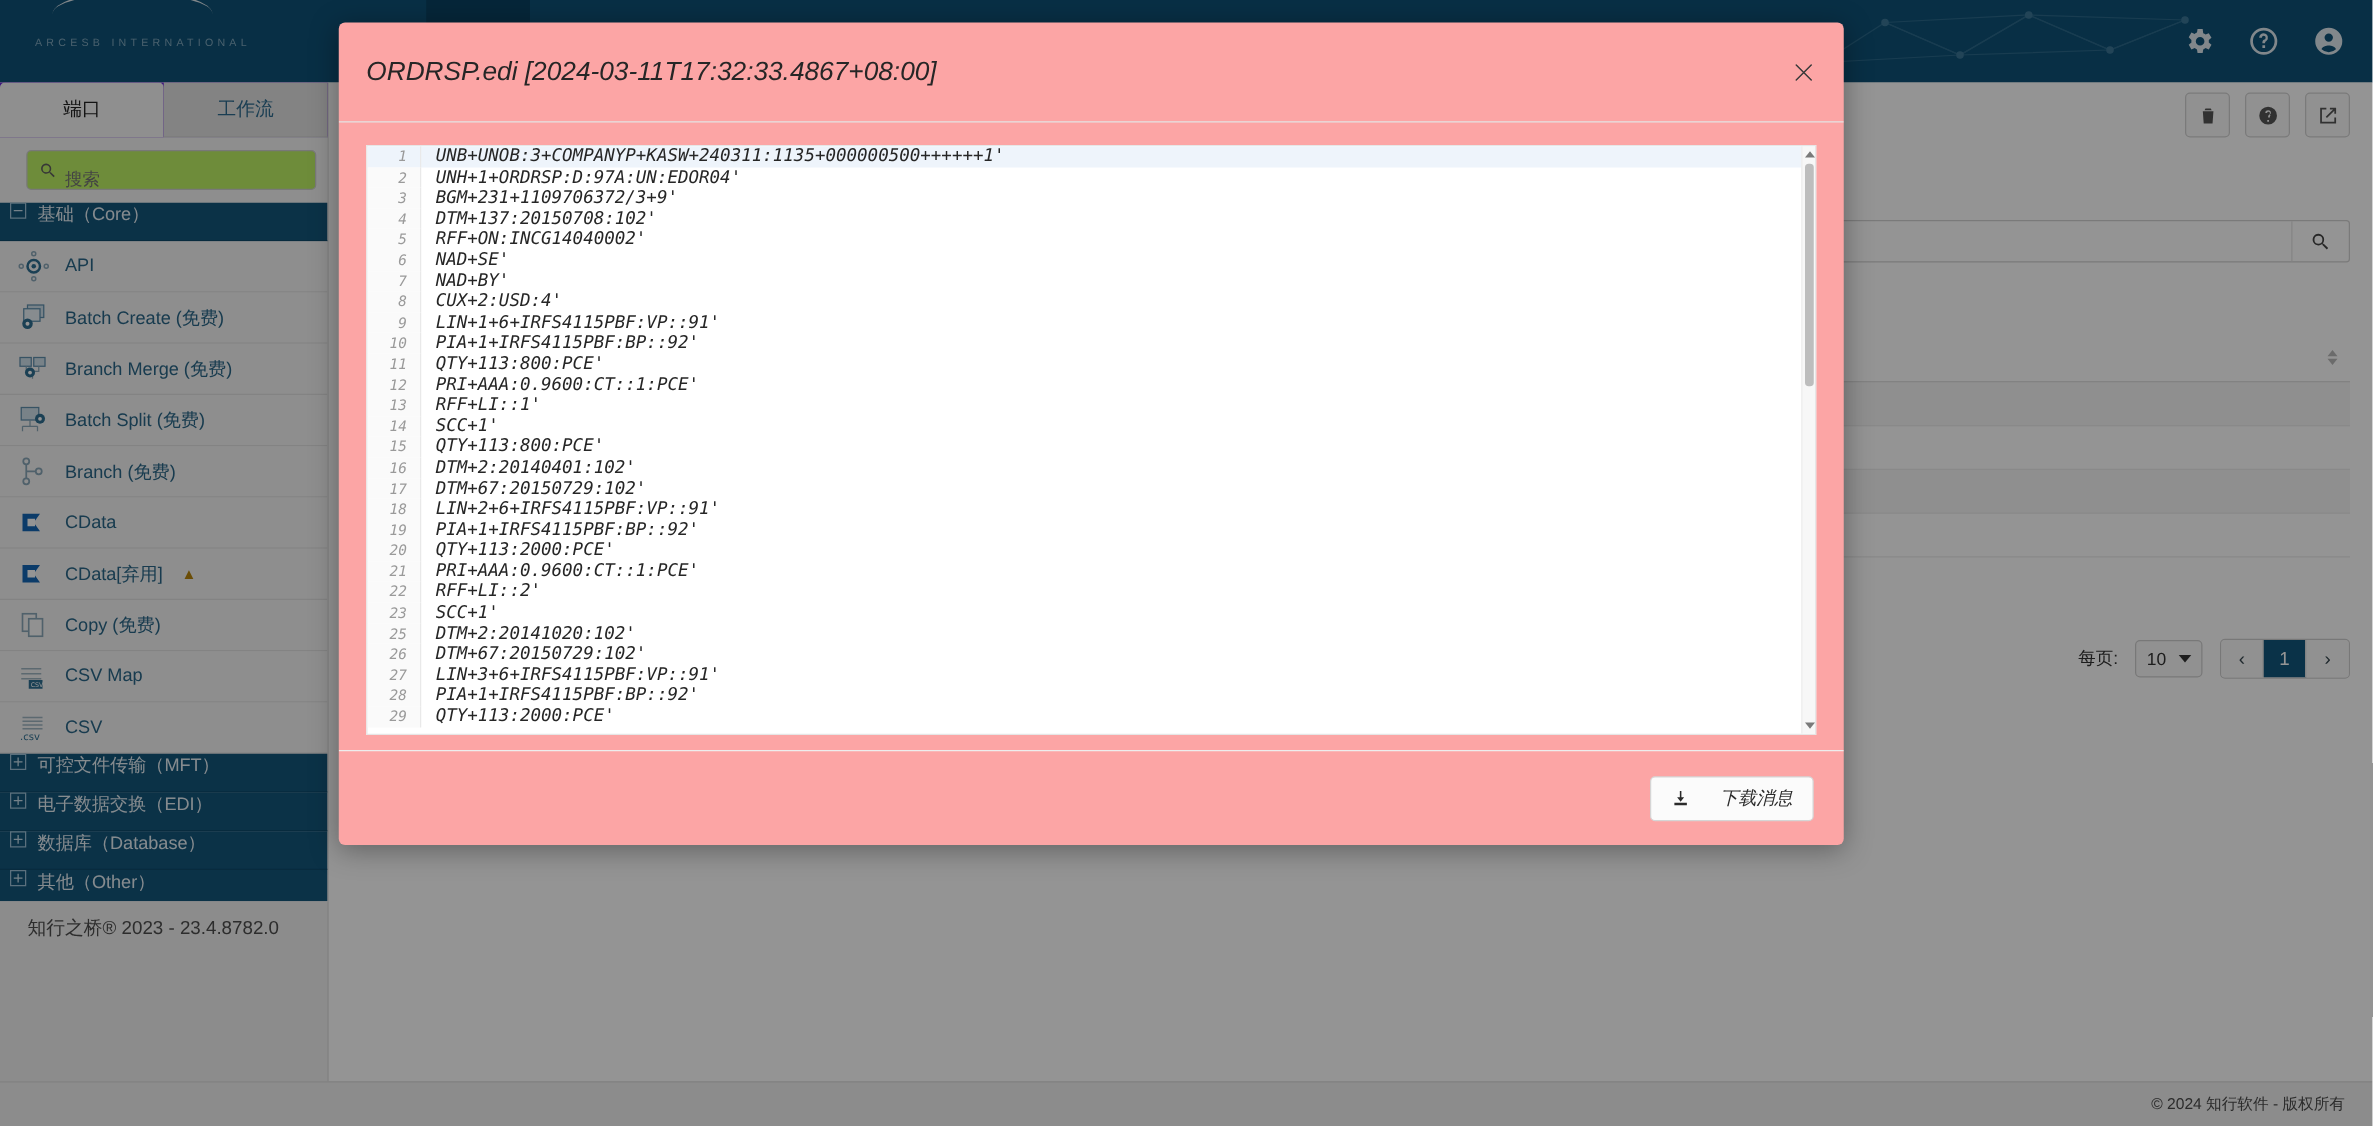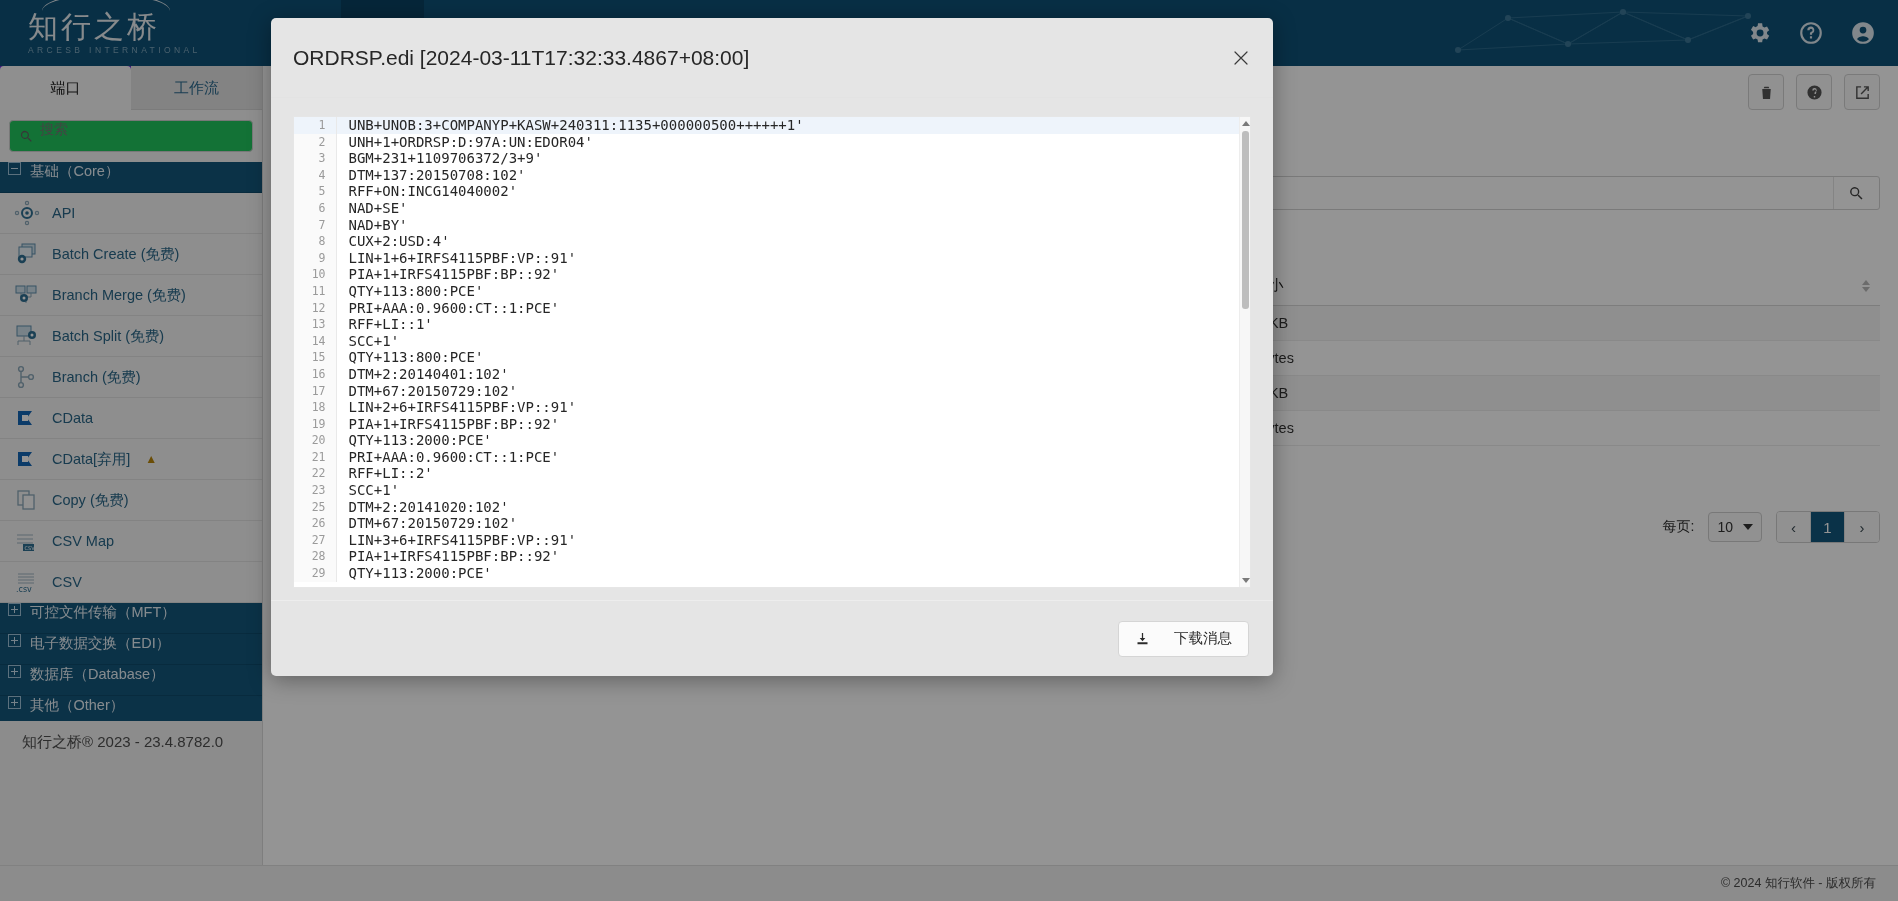--- a/index.html
+++ b/index.html
@@ -60,21 +60,21 @@
     color: #2e6b8f; cursor: pointer; background: #e2e2e2;
     border-bottom: 1px solid #d4d4d4;
   }
   .side-tab.active {
     background: #f7f7f7; color: #222; border-bottom: 1px solid transparent;
     border-top-left-radius: 4px; border-top-right-radius: 4px;
   }
   .side-search { padding: 10px 9px; background: #f4f4f4; }
   .search-box {
     position: relative; height: 32px; border: 1px solid #cfcfcf; border-radius: 4px;
-    background: #22c55e; display: flex; align-items: flex-start; padding-left: 30px;
+    background: #bef264; display: flex; align-items: flex-end; padding-left: 30px; margin-left: 12px;
   }
   .search-box svg { position: absolute; left: 9px; top: 8px; width: 15px; height: 15px; fill: #5f5f5f; }
   .search-box input {
     border: none; outline: none; background: transparent; width: 100%;
     font-size: 14px; color: #555; font-family: "Liberation Sans", sans-serif;
   }
   .side-scroll { flex: 1; overflow: hidden; position: relative; }
   .grp-header {
     background: #13567b; color: #e6eff5; font-size: 14.5px;
     height: 31px; display: flex; align-items: flex-start; padding-left: 8px; gap: 9px;
@@ -193,23 +193,23 @@
     position: absolute; left: 313px; top: 470px; width: 14px; height: 40px;
     background: #2b2b2b; border-radius: 3px; color: #fff; font-size: 12px;
     display: flex; align-items: center; justify-content: center;
   }
 
   
   .dimmer { position: absolute; inset: 0; background: rgba(0,0,0,.42); }
 
   
   .modal {
-    position: absolute; left: 271px; top: 18px; width: 1002px; height: 658px;
-    background: #e5e5e5; border-radius: 5px; box-shadow: 0 4px 22px rgba(0,0,0,.35);
-    display: flex; flex-direction: column; overflow: hidden;
+    position: absolute; left: 271px; top: 18px; width: 1204px; height: 658px;
+    background: #fca5a5; border-radius: 5px; box-shadow: 0 4px 22px rgba(0,0,0,.35);
+    display: flex; flex-direction: column; overflow: hidden; font-style: italic;
   }
   .modal-head {
     height: 80px; border-bottom: 1px solid #e3e3e3; display: flex; align-items: center;
     padding: 0 22px; position: relative; flex: 0 0 auto;
   }
   .modal-title { font-size: 21px; color: #262626; }
   .modal-close {
     position: absolute; right: 18px; top: 26px; width: 28px; height: 28px;
     display: flex; align-items: center; justify-content: center; cursor: pointer;
     color: #3a3a3a;
@@ -264,21 +264,20 @@
 </style>
 </head>
 <body>
 
 <div id="app">
 
   <div class="app-layer">
 
     <div class="topbar">
       <div class="brand">
-        <div class="brand-cn">知行之桥</div>
         <div class="brand-arc"></div>
         <div class="brand-en">ARCESB INTERNATIONAL</div>
       </div>
       <div class="topnav">
         <div class="topnav-item">概览</div>
         <div class="topnav-item active">工作流</div>
         <div class="topnav-item">个人设置</div>
         <div class="topnav-item">报告</div>
         <div class="topnav-item">日志</div>
         <div class="topnav-item">API</div>

